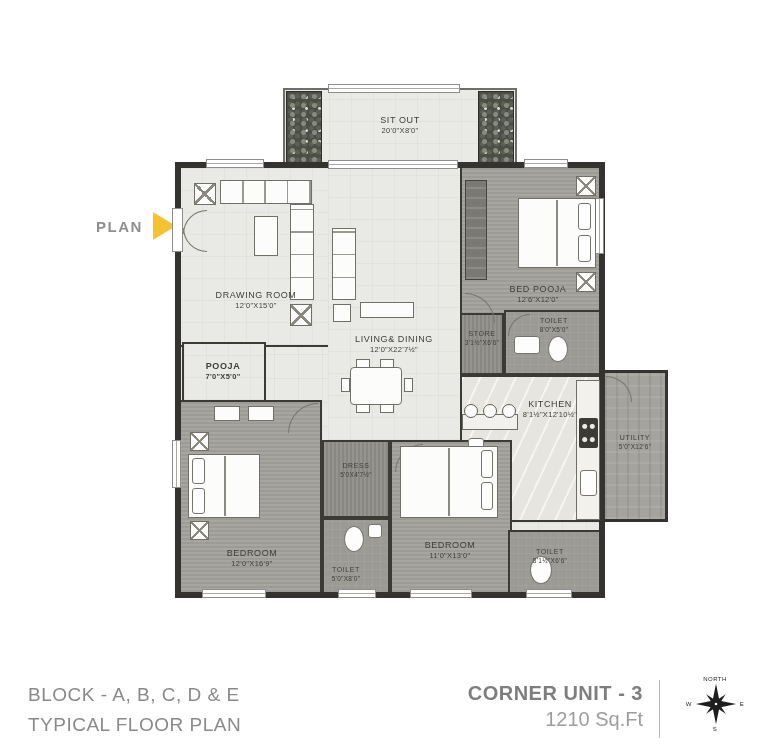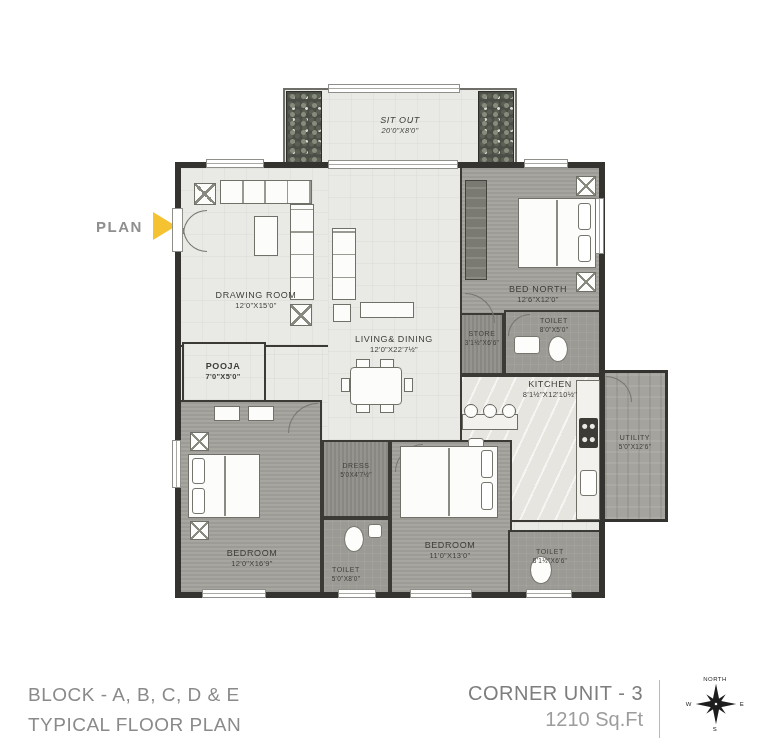--- a/index.html
+++ b/index.html
@@ -68,21 +68,21 @@
   
   #entry-label{position:absolute;left:96px;top:218px;font-size:15px;font-weight:bold;
                color:#8f8f8f;letter-spacing:1.5px;}
   #entry-arrow{position:absolute;left:153px;top:212px;width:0;height:0;
                border-top:14px solid transparent;border-bottom:14px solid transparent;
                border-left:23px solid #f5c331;}
   
   .foot-left{position:absolute;left:28px;color:#8a8a8a;font-size:19px;letter-spacing:.5px;}
   #block-line{top:684px;}
   #plan-line{top:714px;}
-  #unit-title{position:absolute;right:122px;top:682px;color:#7e7e7e;font-size:20px;font-weight:normal;letter-spacing:.5px;text-align:center;}
+  #unit-title{position:absolute;right:122px;top:682px;color:#7e7e7e;font-size:20px;font-weight:bold;letter-spacing:.5px;text-align:center;}
   #unit-area{position:absolute;right:122px;top:708px;color:#9d9d9d;font-size:20px;}
   #foot-divider{position:absolute;left:659px;top:680px;width:1px;height:58px;background:#b9b9b9;}
   #compass{position:absolute;left:676px;top:676px;width:78px;height:66px;text-align:center;color:#1f1f1f;}
   #compass .cdir{font-size:6px;letter-spacing:.5px;}
   #compass-mid{display:flex;align-items:center;justify-content:center;gap:2px;}
 </style>
 </head>
 <body>
 
 <div id="page">
@@ -183,49 +183,49 @@
     <div class="abs wc" style="left:166px;top:438px;width:20px;height:26px;"></div>
     <div class="abs sink" style="left:190px;top:436px;width:14px;height:14px;"></div>
 
     <div class="abs furn" style="left:222px;top:358px;width:98px;height:72px;"></div>
     <div class="abs bedline" style="left:270px;top:360px;width:1.5px;height:68px;"></div>
     <div class="abs pillow" style="left:303px;top:362px;width:12px;height:28px;"></div>
     <div class="abs pillow" style="left:303px;top:394px;width:12px;height:28px;"></div>
 
     <div class="abs wc" style="left:352px;top:468px;width:22px;height:28px;"></div>
 
-    <div class="rlabel" style="left:222px;top:37px;font-style:italic;">
+    <div class="rlabel" style="left:222px;top:37px;">
       <div class="rname">SIT OUT</div>
       <div class="rdim">20'0"X8'0"</div>
     </div>
     <div class="rlabel" style="left:78px;top:212px;">
       <div class="rname">DRAWING ROOM</div>
       <div class="rdim">12'0"X15'0"</div>
     </div>
     <div class="rlabel" style="left:360px;top:206px;">
-      <div class="rname">BED NORTH</div>
+      <div class="rname">BED POOJA</div>
       <div class="rdim">12'6"X12'0"</div>
     </div>
     <div class="rlabel" style="left:216px;top:256px;">
       <div class="rname">LIVING&amp; DINING</div>
       <div class="rdim">12'0"X22'7½"</div>
     </div>
     <div class="rlabel" style="left:45px;top:283px;font-weight:bold;">
       <div class="rname">POOJA</div>
       <div class="rdim">7'0"X5'0"</div>
     </div>
     <div class="rlabel sm" style="left:304px;top:250px;">
       <div class="rname">STORE</div>
       <div class="rdim">3'1½"X6'6"</div>
     </div>
     <div class="rlabel sm" style="left:376px;top:237px;">
       <div class="rname">TOILET</div>
       <div class="rdim">8'0"X5'0"</div>
     </div>
-    <div class="rlabel" style="left:372px;top:301px;">
+    <div class="rlabel" style="left:372px;top:321px;">
       <div class="rname">KITCHEN</div>
       <div class="rdim">8'1½"X12'10½"</div>
     </div>
     <div class="rlabel sm" style="left:457px;top:354px;">
       <div class="rname">UTILITY</div>
       <div class="rdim">5'0"X12'6"</div>
     </div>
     <div class="rlabel" style="left:74px;top:470px;">
       <div class="rname">BEDROOM</div>
       <div class="rdim">12'0"X16'9"</div>

